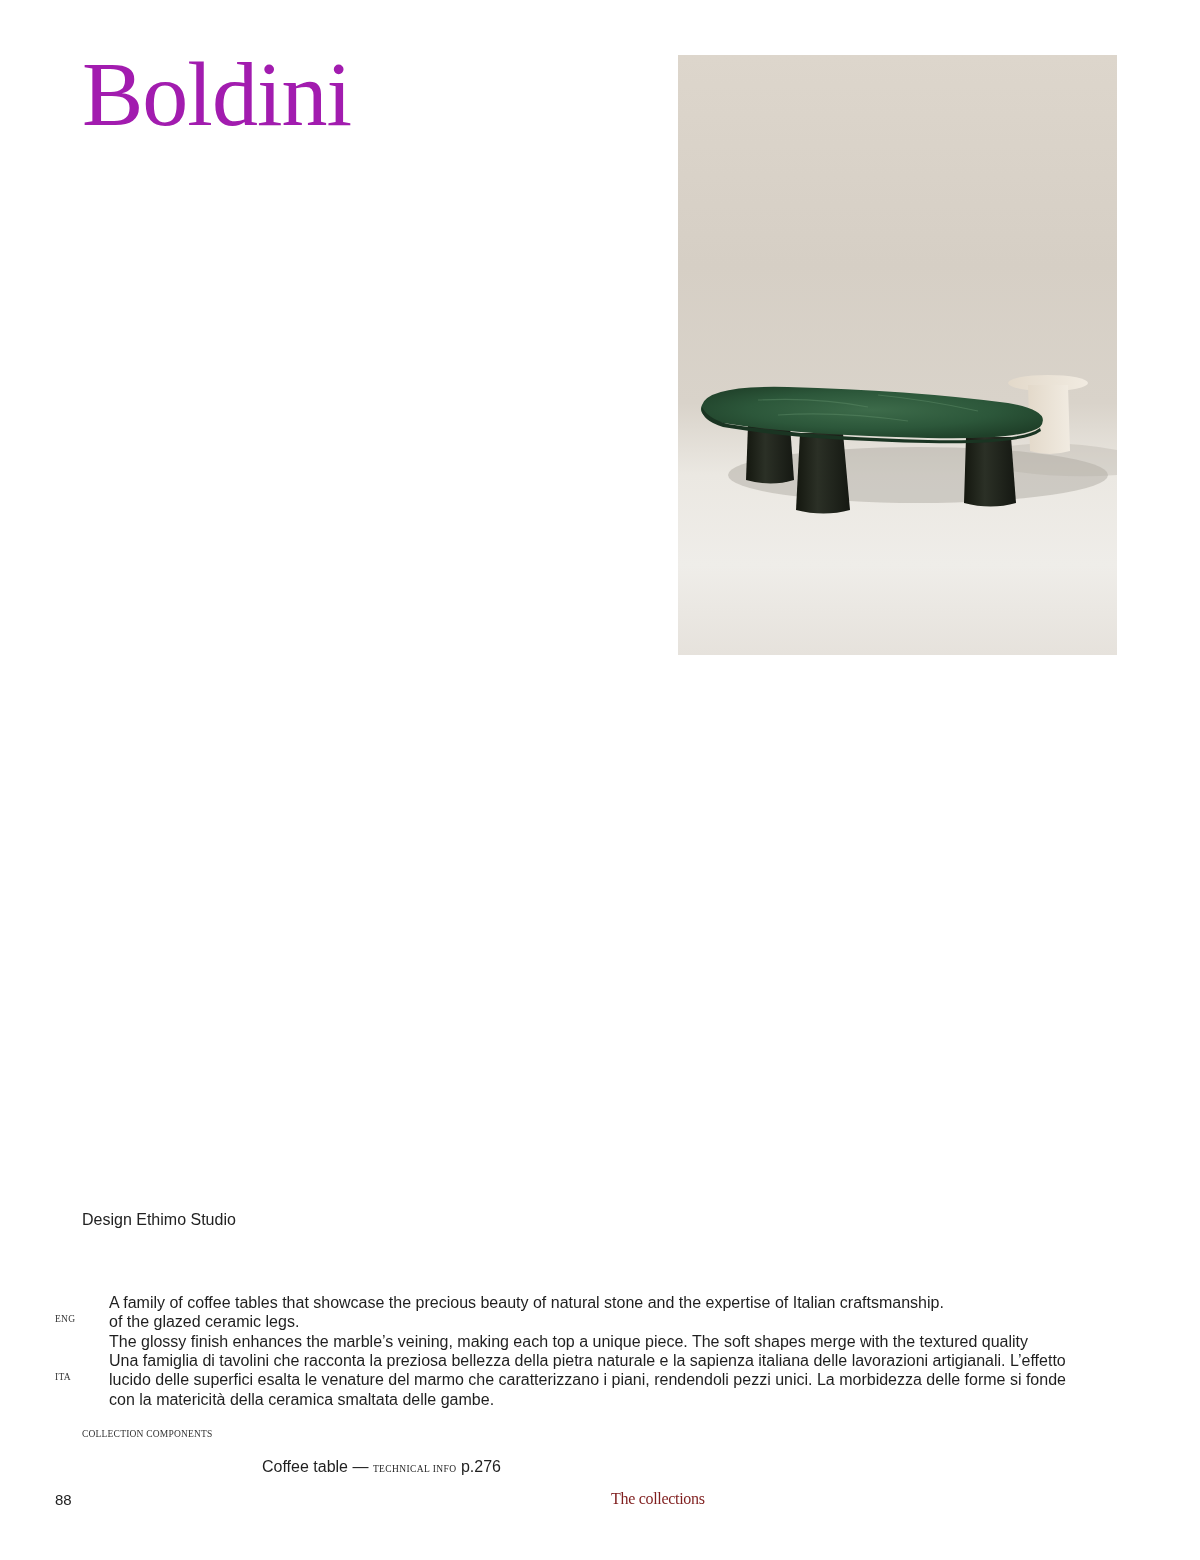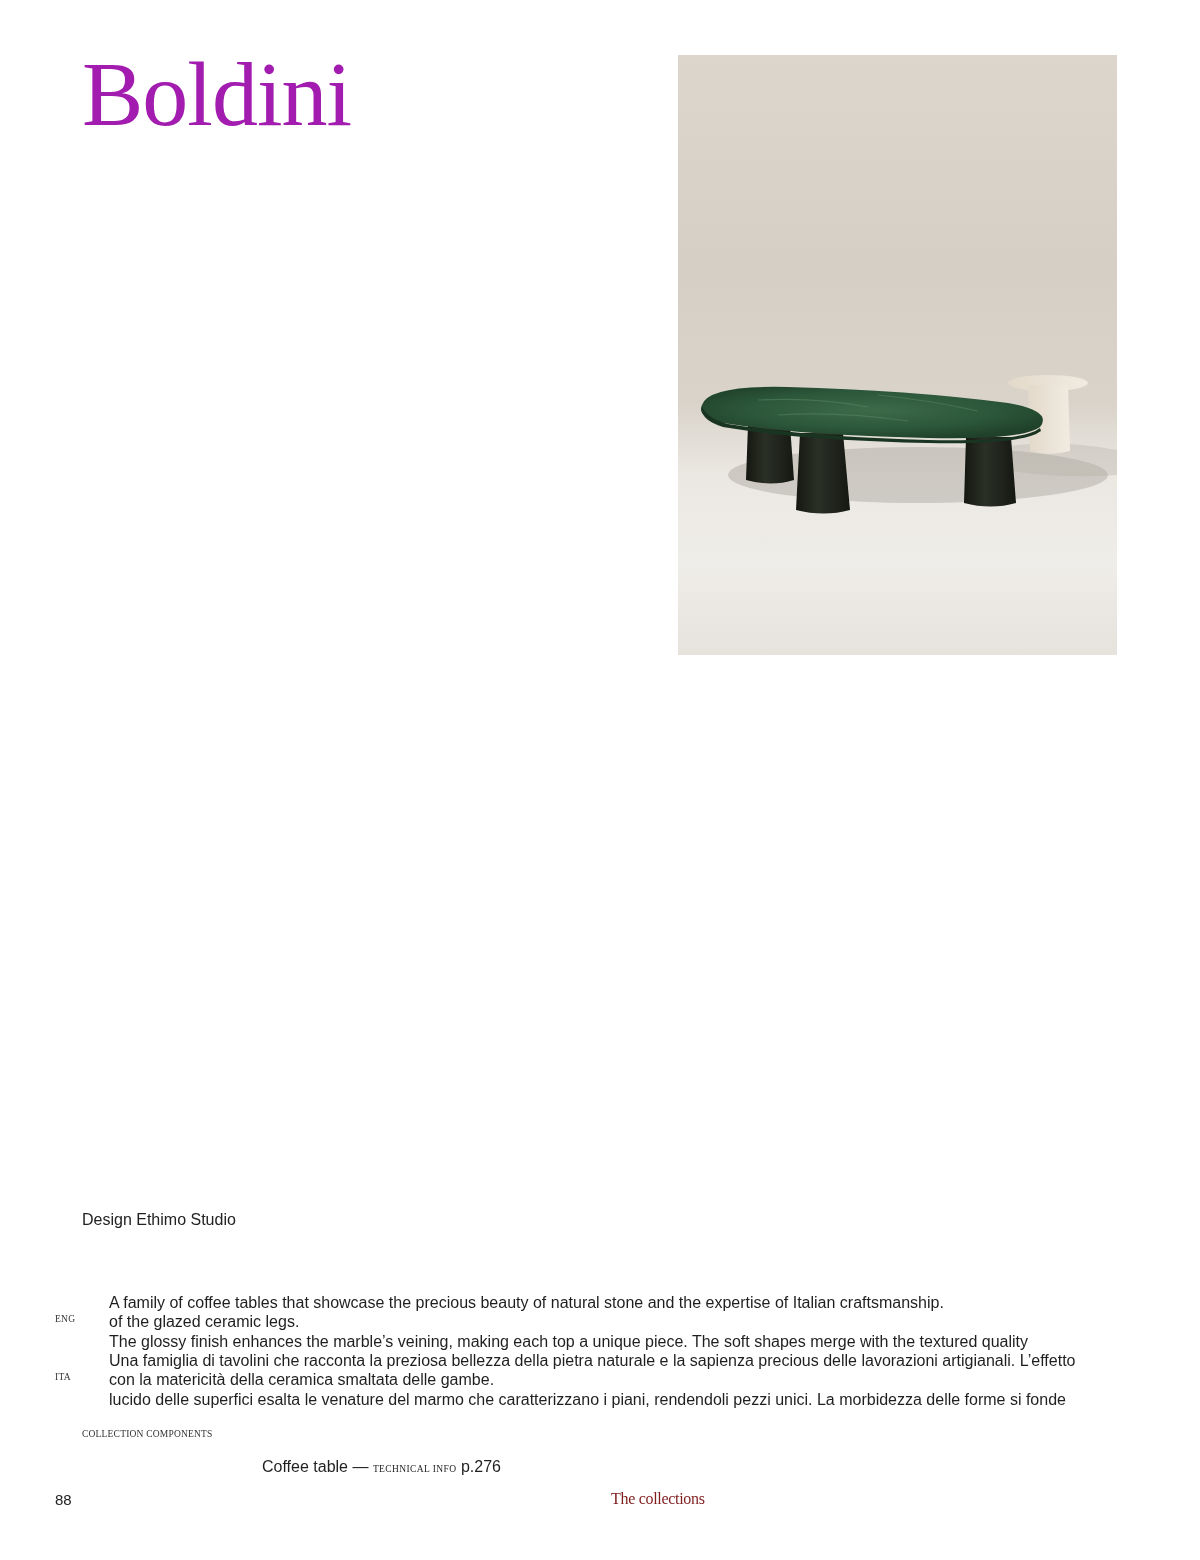--- a/index.html
+++ b/index.html
@@ -91,23 +91,23 @@
 
 <div class="lang-label" style="top:1294px;">ENG</div>
 <div class="para" style="top:1293px;">
   <p>A family of coffee tables that showcase the precious beauty of natural stone and the expertise of Italian craftsmanship.</p>
   <p>of the glazed ceramic legs.</p>
   <p>The glossy finish enhances the marble’s veining, making each top a unique piece. The soft shapes merge with the textured quality</p>
 </div>
 
 <div class="lang-label" style="top:1352px;">ITA</div>
 <div class="para" style="top:1351px;">
-  <p>Una famiglia di tavolini che racconta la preziosa bellezza della pietra naturale e la sapienza precious delle lavorazioni artigianali. L’effetto</p>
+  <p>Una famiglia di tavolini che racconta la preziosa bellezza della pietra naturale e la sapienza italiana delle lavorazioni artigianali. L’effetto</p>
+  <p>lucido delle superfici esalta le venature del marmo che caratterizzano i piani, rendendoli pezzi unici. La morbidezza delle forme si fonde</p>
   <p>con la matericità della ceramica smaltata delle gambe.</p>
-  <p>lucido delle superfici esalta le venature del marmo che caratterizzano i piani, rendendoli pezzi unici. La morbidezza delle forme si fonde</p>
 </div>
 
 <div class="components-label">COLLECTION COMPONENTS</div>
 <div class="components-value">
   <span>Coffee table —</span>
   <span class="smallcaps">technical info</span>
   <span>p.276</span>
 </div>
 
 <div class="page-num">88</div>

